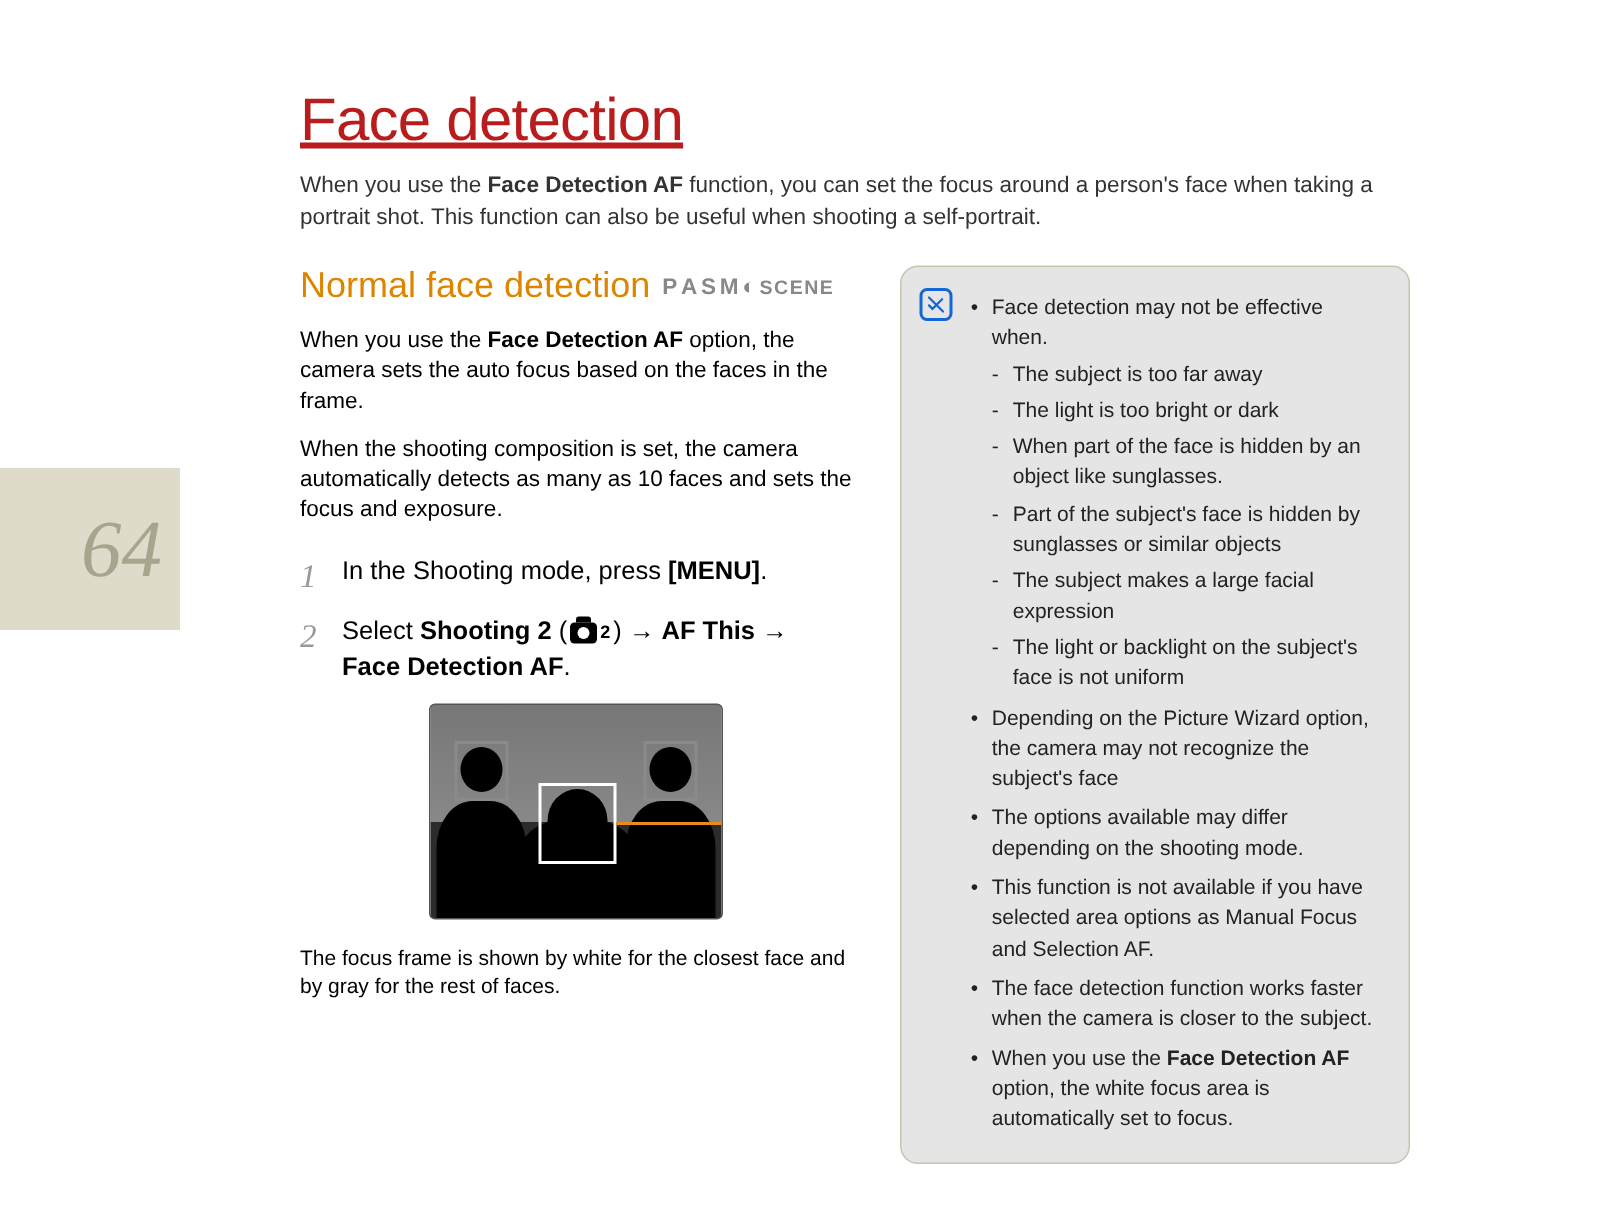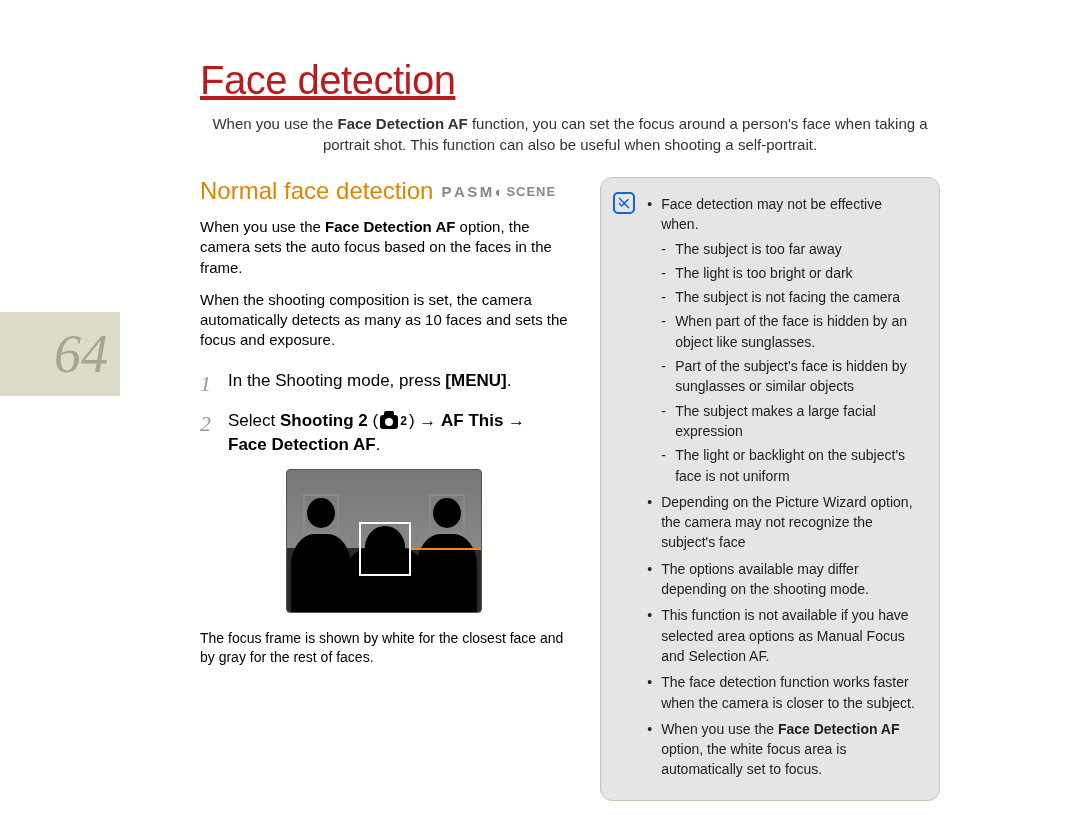--- a/index.html
+++ b/index.html
@@ -11,21 +11,21 @@
     height: 815px;
     position: relative;
     overflow: hidden;
   }
   .page-number-block {
     position: absolute;
     left: 0;
     top: 312px;
     background: #dedbca;
     width: 120px;
-    height: 84px;
+    height: 108px;
     display: flex;
     align-items: center;
     justify-content: flex-end;
     padding-right: 12px;
   }
   .page-number {
     font-family: Georgia, 'Times New Roman', serif;
     font-style: italic;
     font-size: 54px;
     color: #a8a58f;
@@ -43,21 +43,20 @@
     font-weight: 400;
     margin-bottom: 10px;
     letter-spacing: -0.5px;
     text-decoration: underline;
   }
   .intro {
     font-size: 15px;
     line-height: 1.4;
     color: #333;
     margin-bottom: 22px;
-    text-align: center;
   }
   .columns {
     display: flex;
     gap: 32px;
   }
   .col-left {
     width: 390px;
   }
   .col-right {
     width: 360px;
@@ -283,21 +282,20 @@
           <svg viewBox="0 0 24 24">
               <path fill="none" stroke="#1266d6" stroke-width="2.5" stroke-linecap="round" d="M4 4 L20 20 M19 6 L8 17 L4 13"></path>
             </svg>
         </span>
         <ul class="bullet-list">
           <li>
             <span>Face detection may not be effective when.</span>
             <ul class="dash-list">
               <li>The subject is too far away</li>
               <li>The light is too bright or dark</li>
-              <li>The subject is not facing the camera</li>
               <li>When part of the face is hidden by an object like sunglasses.</li>
               <li>Part of the subject's face is hidden by sunglasses or similar objects</li>
               <li>The subject makes a large facial expression</li>
               <li>The light or backlight on the subject's face is not uniform</li>
             </ul>
           </li>
           <li>Depending on the Picture Wizard option, the camera may not recognize the subject's face</li>
           <li>The options available may differ depending on the shooting mode.</li>
           <li>This function is not available if you have selected area options as Manual Focus and Selection AF.</li>
           <li>The face detection function works faster when the camera is closer to the subject.</li>

